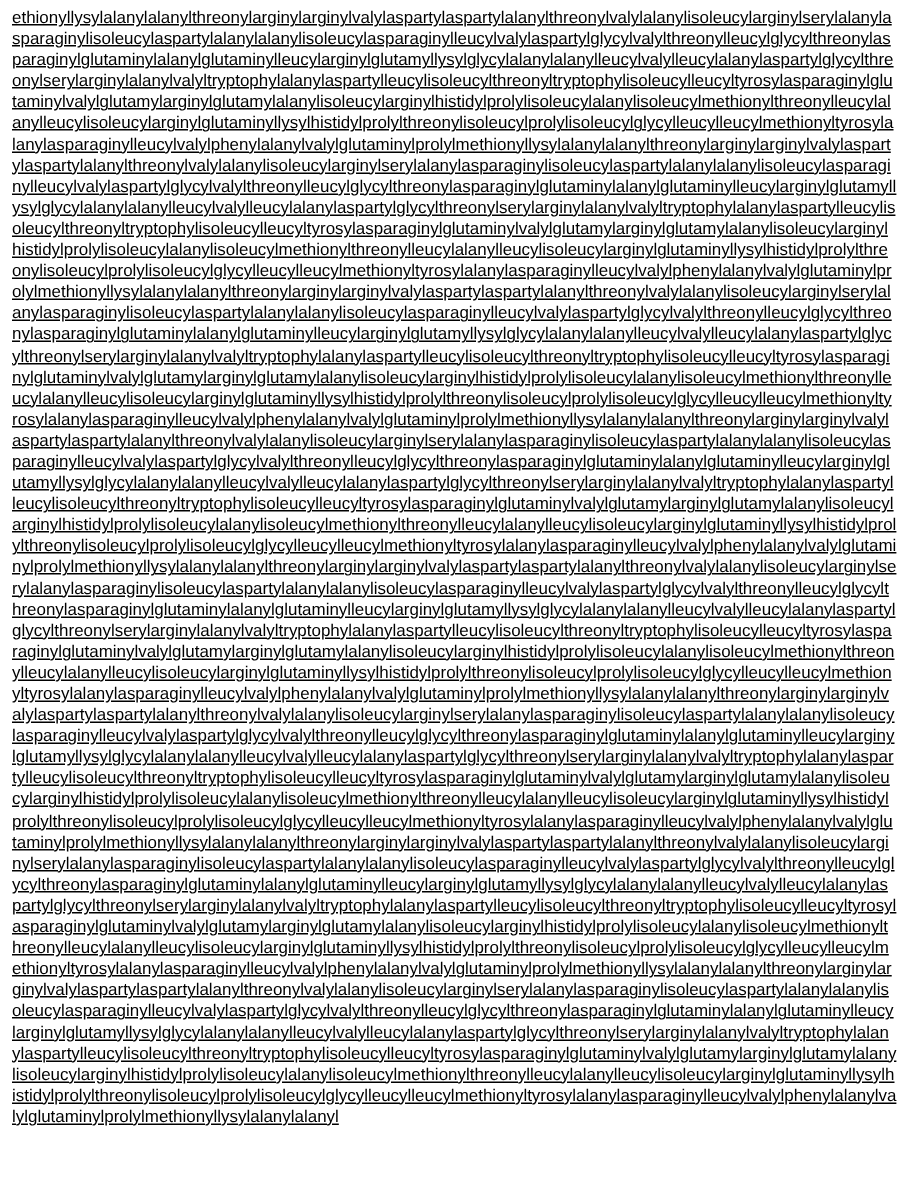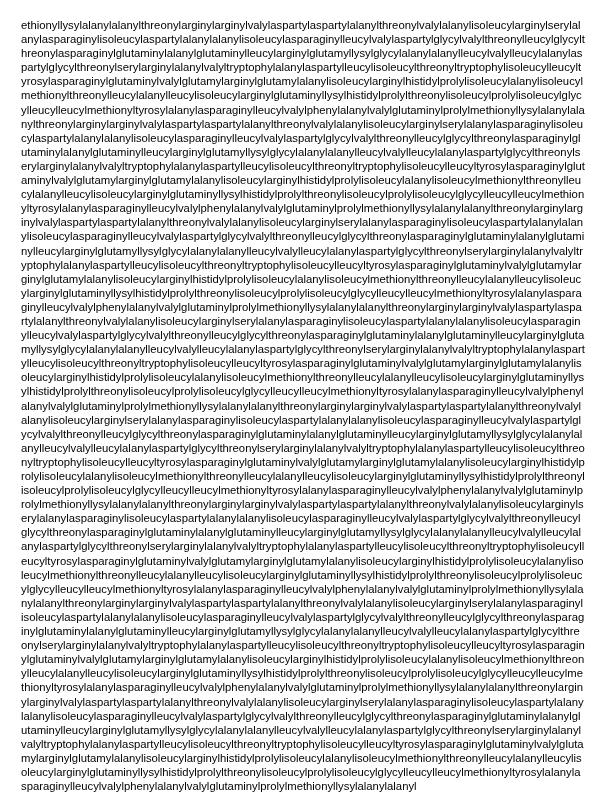--- a/index.html
+++ b/index.html
@@ -8,30 +8,31 @@
     background: #ffffff;
   }
   .page {
     position: relative;
     width: 606px;
     height: 800px;
     overflow: hidden;
     background: #ffffff;
   }
   .protein-text {
-    margin: 13px;
+    margin: 0;
     padding: 5px 8px 0 8px;
     font-family: "Liberation Sans", "DejaVu Sans", sans-serif;
     font-size: 11.3px;
     line-height: 14.1px;
     color: #000000;
     text-align: left;
     word-break: break-all;
     overflow-wrap: break-word;
     white-space: normal;
+    text-decoration: underline;
   }
 </style>
 </head>
 <body>
 
 <div class="page">
   <p class="protein-text">ethionyllysylalanylalanylthreonylarginylarginylvalylaspartylaspartylalanylthreonylvalylalanylisoleucylarginylserylalanylasparaginylisoleucylaspartylalanylalanylisoleucylasparaginylleucylvalylaspartylglycylvalylthreonylleucylglycylthreonylasparaginylglutaminylalanylglutaminylleucylarginylglutamyllysylglycylalanylalanylleucylvalylleucylalanylaspartylglycylthreonylserylarginylalanylvalyltryptophylalanylaspartylleucylisoleucylthreonyltryptophylisoleucylleucyltyrosylasparaginylglutaminylvalylglutamylarginylglutamylalanylisoleucylarginylhistidylprolylisoleucylalanylisoleucylmethionylthreonylleucylalanylleucylisoleucylarginylglutaminyllysylhistidylprolylthreonylisoleucylprolylisoleucylglycylleucylleucylmethionyltyrosylalanylasparaginylleucylvalylphenylalanylvalylglutaminylprolylmethionyllysylalanylalanylthreonylarginylarginylvalylaspartylaspartylalanylthreonylvalylalanylisoleucylarginylserylalanylasparaginylisoleucylaspartylalanylalanylisoleucylasparaginylleucylvalylaspartylglycylvalylthreonylleucylglycylthreonylasparaginylglutaminylalanylglutaminylleucylarginylglutamyllysylglycylalanylalanylleucylvalylleucylalanylaspartylglycylthreonylserylarginylalanylvalyltryptophylalanylaspartylleucylisoleucylthreonyltryptophylisoleucylleucyltyrosylasparaginylglutaminylvalylglutamylarginylglutamylalanylisoleucylarginylhistidylprolylisoleucylalanylisoleucylmethionylthreonylleucylalanylleucylisoleucylarginylglutaminyllysylhistidylprolylthreonylisoleucylprolylisoleucylglycylleucylleucylmethionyltyrosylalanylasparaginylleucylvalylphenylalanylvalylglutaminylprolylmethionyllysylalanylalanylthreonylarginylarginylvalylaspartylaspartylalanylthreonylvalylalanylisoleucylarginylserylalanylasparaginylisoleucylaspartylalanylalanylisoleucylasparaginylleucylvalylaspartylglycylvalylthreonylleucylglycylthreonylasparaginylglutaminylalanylglutaminylleucylarginylglutamyllysylglycylalanylalanylleucylvalylleucylalanylaspartylglycylthreonylserylarginylalanylvalyltryptophylalanylaspartylleucylisoleucylthreonyltryptophylisoleucylleucyltyrosylasparaginylglutaminylvalylglutamylarginylglutamylalanylisoleucylarginylhistidylprolylisoleucylalanylisoleucylmethionylthreonylleucylalanylleucylisoleucylarginylglutaminyllysylhistidylprolylthreonylisoleucylprolylisoleucylglycylleucylleucylmethionyltyrosylalanylasparaginylleucylvalylphenylalanylvalylglutaminylprolylmethionyllysylalanylalanylthreonylarginylarginylvalylaspartylaspartylalanylthreonylvalylalanylisoleucylarginylserylalanylasparaginylisoleucylaspartylalanylalanylisoleucylasparaginylleucylvalylaspartylglycylvalylthreonylleucylglycylthreonylasparaginylglutaminylalanylglutaminylleucylarginylglutamyllysylglycylalanylalanylleucylvalylleucylalanylaspartylglycylthreonylserylarginylalanylvalyltryptophylalanylaspartylleucylisoleucylthreonyltryptophylisoleucylleucyltyrosylasparaginylglutaminylvalylglutamylarginylglutamylalanylisoleucylarginylhistidylprolylisoleucylalanylisoleucylmethionylthreonylleucylalanylleucylisoleucylarginylglutaminyllysylhistidylprolylthreonylisoleucylprolylisoleucylglycylleucylleucylmethionyltyrosylalanylasparaginylleucylvalylphenylalanylvalylglutaminylprolylmethionyllysylalanylalanylthreonylarginylarginylvalylaspartylaspartylalanylthreonylvalylalanylisoleucylarginylserylalanylasparaginylisoleucylaspartylalanylalanylisoleucylasparaginylleucylvalylaspartylglycylvalylthreonylleucylglycylthreonylasparaginylglutaminylalanylglutaminylleucylarginylglutamyllysylglycylalanylalanylleucylvalylleucylalanylaspartylglycylthreonylserylarginylalanylvalyltryptophylalanylaspartylleucylisoleucylthreonyltryptophylisoleucylleucyltyrosylasparaginylglutaminylvalylglutamylarginylglutamylalanylisoleucylarginylhistidylprolylisoleucylalanylisoleucylmethionylthreonylleucylalanylleucylisoleucylarginylglutaminyllysylhistidylprolylthreonylisoleucylprolylisoleucylglycylleucylleucylmethionyltyrosylalanylasparaginylleucylvalylphenylalanylvalylglutaminylprolylmethionyllysylalanylalanylthreonylarginylarginylvalylaspartylaspartylalanylthreonylvalylalanylisoleucylarginylserylalanylasparaginylisoleucylaspartylalanylalanylisoleucylasparaginylleucylvalylaspartylglycylvalylthreonylleucylglycylthreonylasparaginylglutaminylalanylglutaminylleucylarginylglutamyllysylglycylalanylalanylleucylvalylleucylalanylaspartylglycylthreonylserylarginylalanylvalyltryptophylalanylaspartylleucylisoleucylthreonyltryptophylisoleucylleucyltyrosylasparaginylglutaminylvalylglutamylarginylglutamylalanylisoleucylarginylhistidylprolylisoleucylalanylisoleucylmethionylthreonylleucylalanylleucylisoleucylarginylglutaminyllysylhistidylprolylthreonylisoleucylprolylisoleucylglycylleucylleucylmethionyltyrosylalanylasparaginylleucylvalylphenylalanylvalylglutaminylprolylmethionyllysylalanylalanylthreonylarginylarginylvalylaspartylaspartylalanylthreonylvalylalanylisoleucylarginylserylalanylasparaginylisoleucylaspartylalanylalanylisoleucylasparaginylleucylvalylaspartylglycylvalylthreonylleucylglycylthreonylasparaginylglutaminylalanylglutaminylleucylarginylglutamyllysylglycylalanylalanylleucylvalylleucylalanylaspartylglycylthreonylserylarginylalanylvalyltryptophylalanylaspartylleucylisoleucylthreonyltryptophylisoleucylleucyltyrosylasparaginylglutaminylvalylglutamylarginylglutamylalanylisoleucylarginylhistidylprolylisoleucylalanylisoleucylmethionylthreonylleucylalanylleucylisoleucylarginylglutaminyllysylhistidylprolylthreonylisoleucylprolylisoleucylglycylleucylleucylmethionyltyrosylalanylasparaginylleucylvalylphenylalanylvalylglutaminylprolylmethionyllysylalanylalanylthreonylarginylarginylvalylaspartylaspartylalanylthreonylvalylalanylisoleucylarginylserylalanylasparaginylisoleucylaspartylalanylalanylisoleucylasparaginylleucylvalylaspartylglycylvalylthreonylleucylglycylthreonylasparaginylglutaminylalanylglutaminylleucylarginylglutamyllysylglycylalanylalanylleucylvalylleucylalanylaspartylglycylthreonylserylarginylalanylvalyltryptophylalanylaspartylleucylisoleucylthreonyltryptophylisoleucylleucyltyrosylasparaginylglutaminylvalylglutamylarginylglutamylalanylisoleucylarginylhistidylprolylisoleucylalanylisoleucylmethionylthreonylleucylalanylleucylisoleucylarginylglutaminyllysylhistidylprolylthreonylisoleucylprolylisoleucylglycylleucylleucylmethionyltyrosylalanylasparaginylleucylvalylphenylalanylvalylglutaminylprolylmethionyllysylalanylalanyl</p>
 </div>
 
 </body></html>

